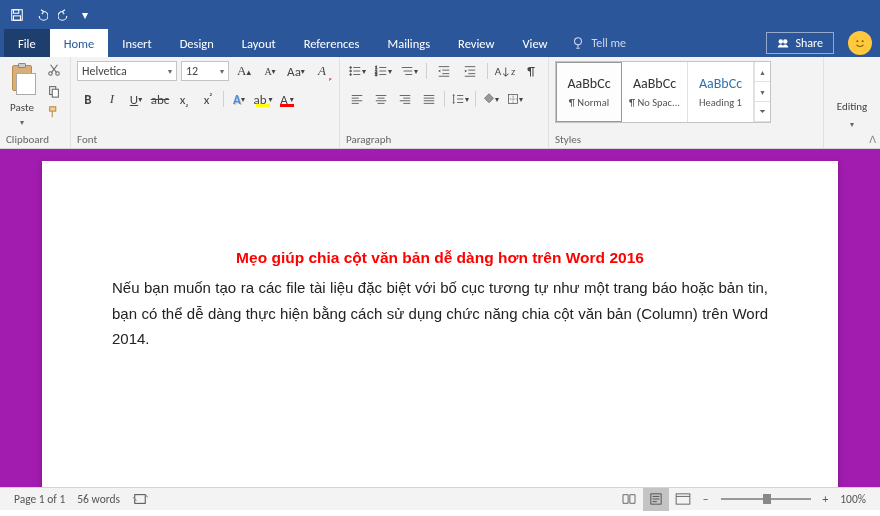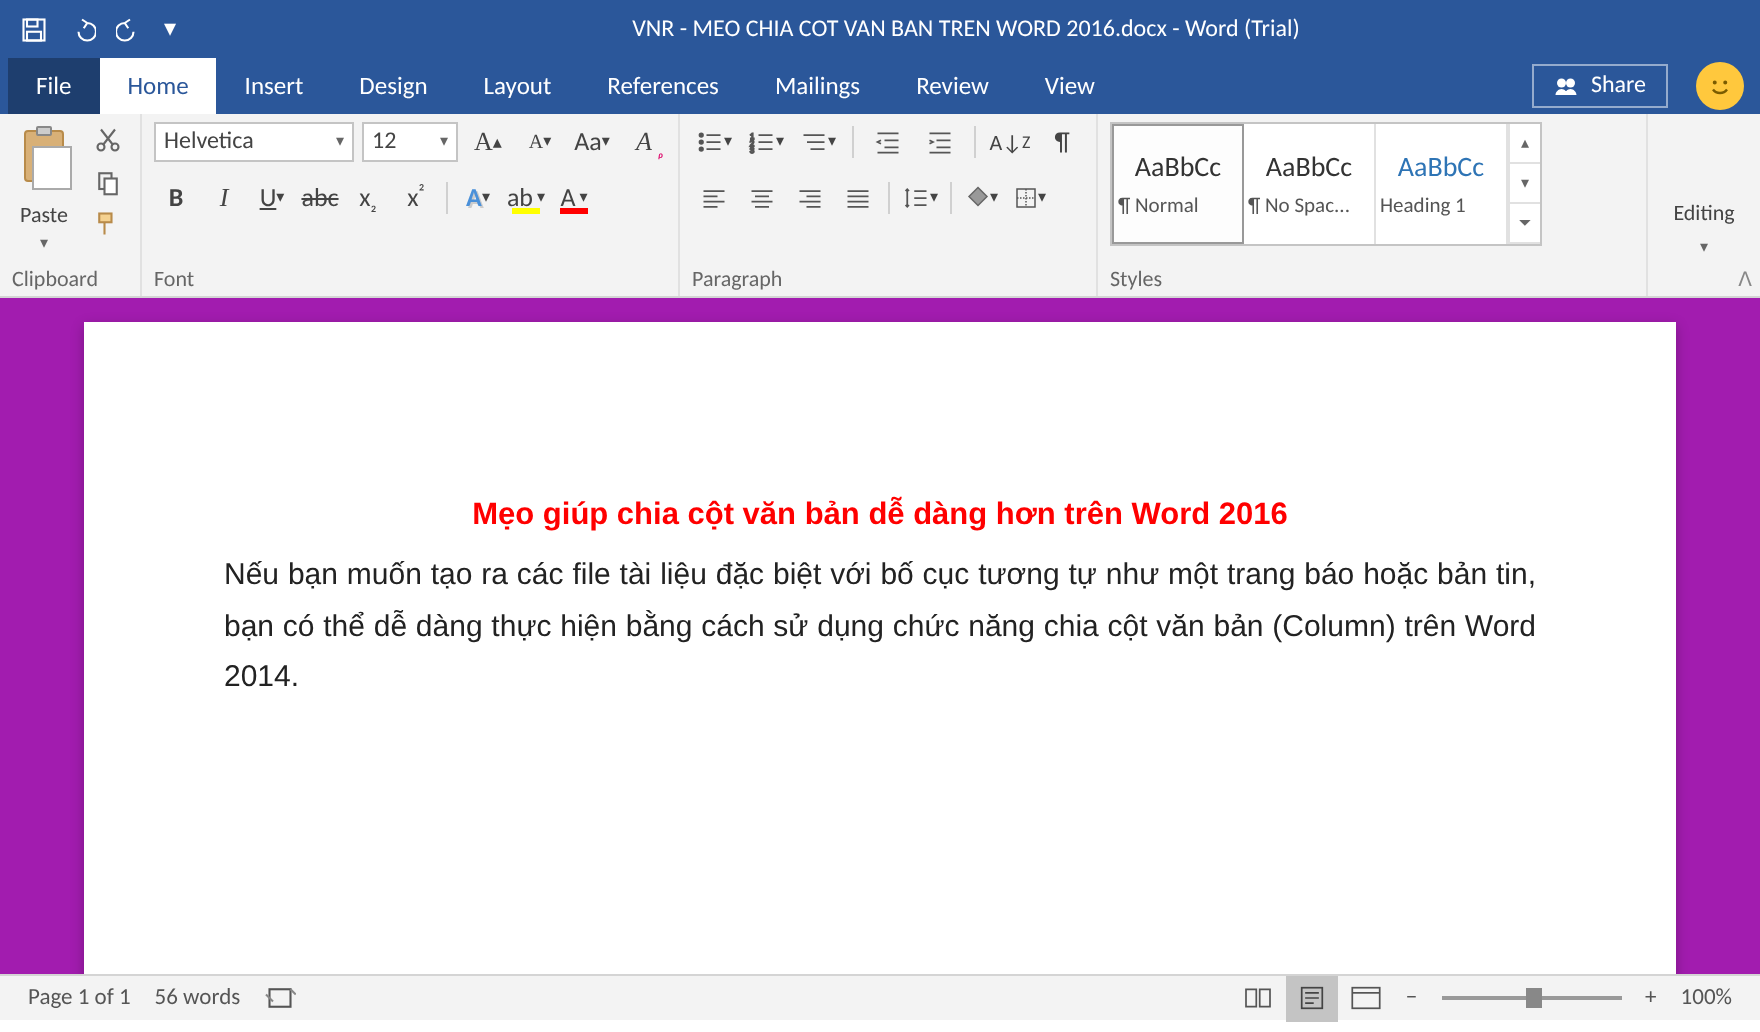--- a/index.html
+++ b/index.html
@@ -44,21 +44,21 @@
 .color-bar{height:3px;width:14px;position:absolute;bottom:2px}
 .tbtn-rel{position:relative}
 .row2{display:flex;gap:2px;margin-top:4px;align-items:center}
 .sep{width:1px;height:16px;background:#d0d0d0;margin:0 2px}
 .para-col{display:flex;flex-direction:column;gap:4px}
 .styles-box{display:flex;border:1px solid #c4c4c4;background:#fff;height:62px}
 .style-item{width:66px;border-right:1px solid #e1e1e1;display:flex;flex-direction:column;align-items:center;justify-content:center;padding:2px;cursor:pointer}
 .style-item.sel{border:1px solid #999;background:#fdfdfd}
 .style-prev{font-size:14px;color:#333}
 .style-prev.h1{color:#2e74b5}
-.style-name{font-size:10.5px;color:#555;margin-top:4px;white-space:nowrap;overflow:hidden;width:100%;}
+.style-name{font-size:10.5px;color:#555;margin-top:4px;white-space:nowrap;overflow:hidden;width:100%;text-align:center}
 .style-more{width:16px;display:flex;flex-direction:column;border-left:1px solid #e1e1e1}
 .style-more div{flex:1;display:flex;align-items:center;justify-content:center;font-size:8px;color:#666;border-bottom:1px solid #e1e1e1}
 .collapse{position:absolute;right:4px;bottom:2px;font-size:10px;color:#888;cursor:pointer}
 .doc-area{background:#a21caf;height:338px;overflow:hidden;position:relative}
 .page{background:#fff;width:796px;margin:12px auto 0;height:400px;box-shadow:0 2px 6px rgba(0,0,0,.25);padding:88px 70px 20px 70px}
 .page h3{color:#ff0000;font-weight:bold;font-size:15.5px;text-align:center;margin-bottom:8px;font-family:Arial,sans-serif}
 .page p{color:#222;font-size:15px;line-height:1.7;text-align:justify;font-family:Arial,sans-serif}
 .statusbar{background:#f3f3f3;border-top:1px solid #d4d4d4;height:23px;display:flex;align-items:center;padding:0 8px;font-size:11.5px;color:#555}
 .statusbar .spacer{flex:1}
 .sbtn{padding:0 6px;height:23px;display:flex;align-items:center;cursor:pointer}
@@ -84,33 +84,39 @@
           <path d="M11 4a5 5 0 1 1-5 5M11 4l-3-2M11 4l-2 3"></path>
         </svg>
       </div>
     <div class="qat-btn">
         <svg viewBox="0 0 16 16">
           <path d="M5 4a5 5 0 1 0 5 5M5 4l3-2M5 4l2 3"></path>
         </svg>
       </div>
     <div class="qat-btn" style="width:10px">▾</div>
   </div>
-  <div class="title-center">VNR - MEO CHIA COT VAN BAN TREN WORD 2016.docx - Word (Trial)</div>
 </div>
 
 <div class="tabs">
   <div class="tab file">File</div>
   <div class="tab active">Home</div>
   <div class="tab">Insert</div>
   <div class="tab">Design</div>
   <div class="tab">Layout</div>
   <div class="tab">References</div>
   <div class="tab">Mailings</div>
   <div class="tab">Review</div>
   <div class="tab">View</div>
+  <div class="tell-wrap">
+    <svg width="14" height="14" viewBox="0 0 16 16" fill="none" stroke="#cbd7ea" stroke-width="1.2">
+        <circle cx="8" cy="6" r="4"></circle>
+        <path d="M8 10v3M6 14h4"></path>
+      </svg>
+    <span>Tell me</span>
+  </div>
   <div class="tab-spacer"></div>
   <div class="share-btn">
     <svg width="12" height="12" viewBox="0 0 16 16" fill="#fff">
         <circle cx="5" cy="6" r="3"></circle>
         <circle cx="11" cy="6" r="3"></circle>
         <path d="M1 14c0-2 2-4 4-4s4 2 4 4zM7 14c0-2 2-4 4-4s4 2 4 4z"></path>
       </svg>
     <span>Share</span>
   </div>
   <div class="smiley">

